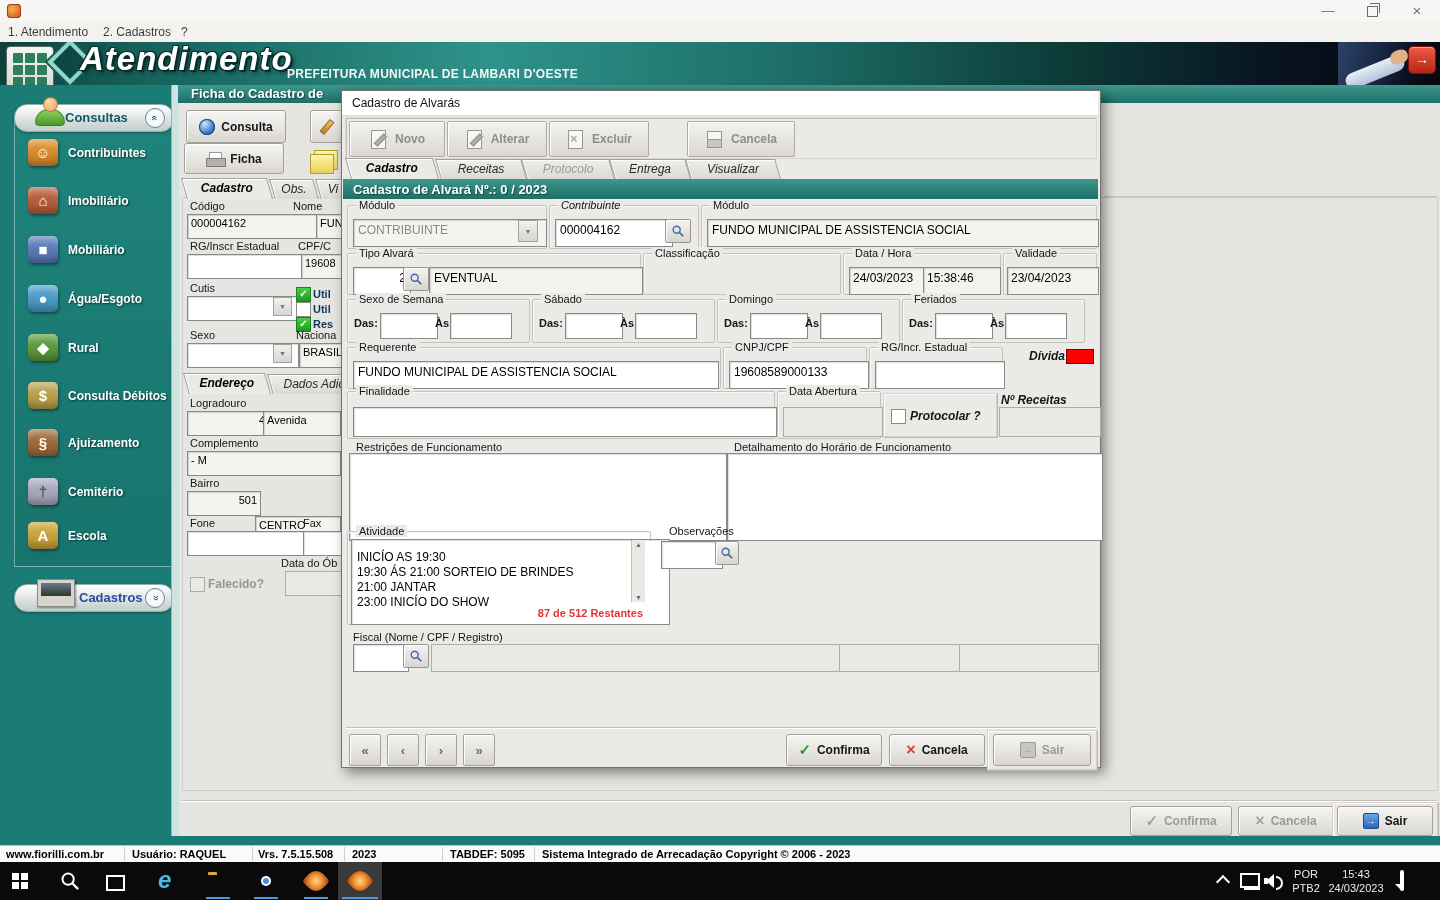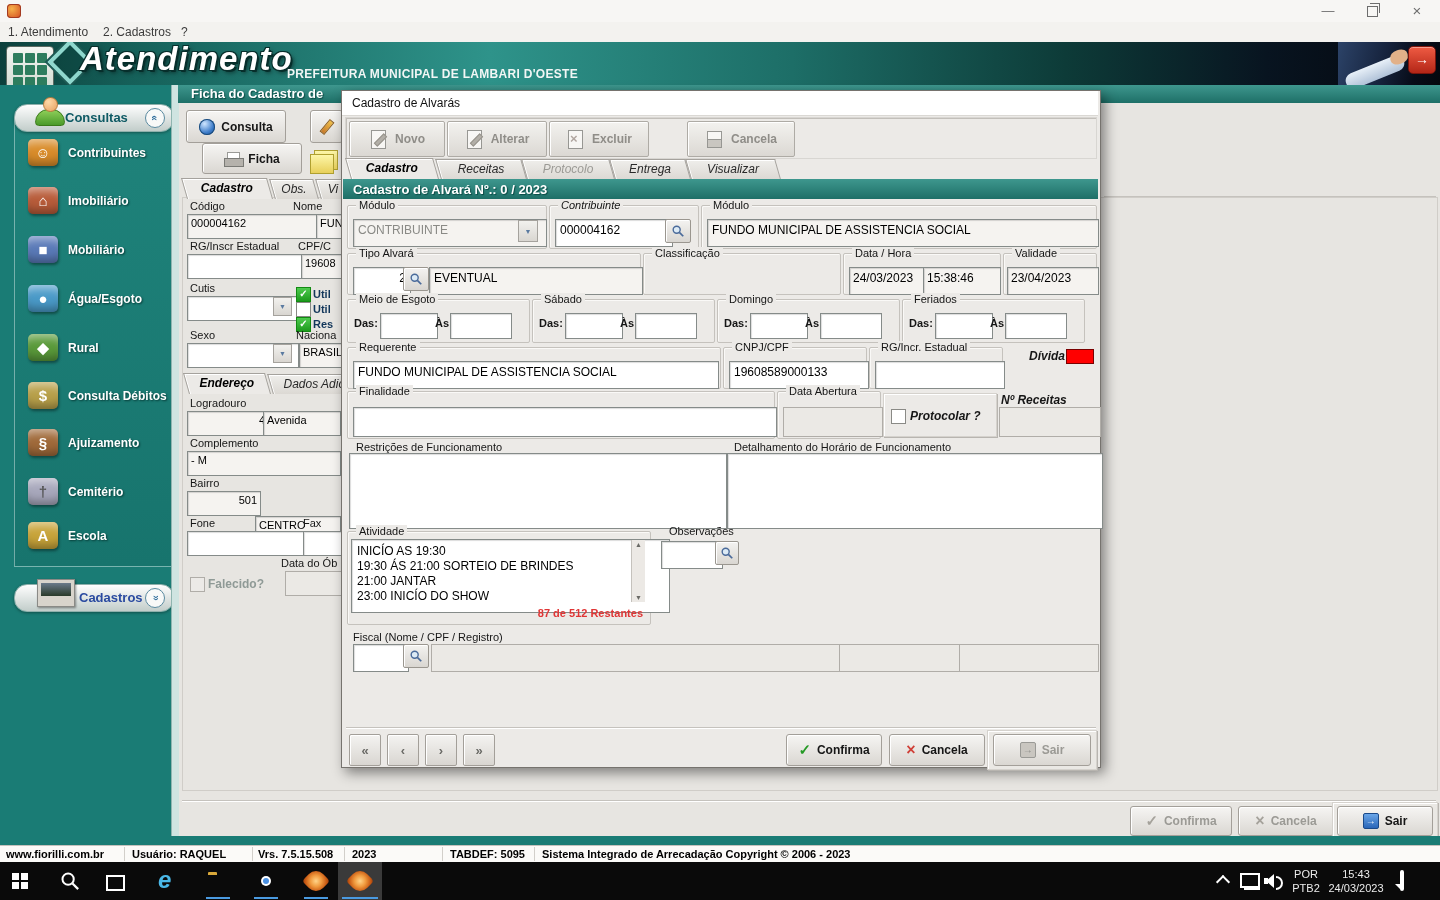--- a/index.html
+++ b/index.html
@@ -59,21 +59,21 @@
   .glabel{position:absolute;top:-7px;left:8px;background:#eceae7;padding:0 3px;font-size:11px;color:#141414;white-space:nowrap}
   .glabel.it{font-style:italic}
   .tab{position:absolute;height:19px;background:linear-gradient(#efeeeb,#dcd9d4);border:1px solid #a5a29d;border-bottom:none;transform:skewX(16deg);box-shadow:inset 1px 1px 0 #fff}
   .tab>span{display:block;transform:skewX(-16deg);font-size:12px;font-style:italic;color:#2a2a2a;text-align:center;line-height:18px;white-space:nowrap}
   .tab.active{background:#eceae7;height:20px}
   .tab.active>span{font-weight:bold;color:#000}
   .tab.off>span{color:#9b9a95}
   .cb{position:absolute;width:13px;height:13px;border:1px solid #8a8a86;background:#fff;font-size:10px;font-weight:bold;color:#fff;text-align:center;line-height:12px}
   .cb.on{background:linear-gradient(#4ecb4e,#1d9a1d);border-color:#128a12}
   .cb.dis{background:#eceae7;border-color:#b0ada8}
-  .ta{position:absolute;background:#fff;border:1px solid #858b89;box-shadow:inset 1px 1px 1px rgba(0,0,0,.14);font-size:12px;line-height:15px;color:#000;padding:4px 5px;white-space:pre-line;overflow:hidden}
+  .ta{position:absolute;background:#fff;border:1px solid #858b89;box-shadow:inset 1px 1px 1px rgba(0,0,0,.14);font-size:12px;line-height:15px;color:#000;padding:10px 5px;white-space:pre-line;overflow:hidden}
   .tealstrip{background:linear-gradient(#3e978e,#1e6f67)}
   
   .ficha-title{position:absolute;left:13px;top:1px;font-size:13px;font-weight:bold;color:#fff;text-shadow:1px 1px 1px #0a4a44;white-space:nowrap}
   .globe{width:16px;height:16px;border-radius:50%;background:radial-gradient(circle at 35% 30%,#cfe6ff,#3a7ac8 60%,#1a4a88);box-shadow:inset 0 0 0 1px #1a4a7a}
   .prn{position:relative;width:18px;height:14px}
   .prn .b{position:absolute;left:0;top:6px;width:18px;height:7px;background:#b5b2ac;border:1px solid #7a7a76}
   .prn .p{position:absolute;left:3px;top:0;width:11px;height:7px;background:#fff;border:1px solid #9a9a96}
   .pencil{position:absolute;width:4px;height:14px;background:linear-gradient(#f0c04a,#c87a2a);border:1px solid #8a5a1a;transform:rotate(40deg)}
   .notes i{position:absolute;width:22px;height:18px;background:linear-gradient(#fdf6a8,#e8d05a);border:1px solid #b0a030}
   .blue-label{font-weight:bold;color:#12365a}
@@ -229,21 +229,21 @@
 <div class="abs tealstrip" style="left:178px;top:85px;width:1262px;height:18px">
   <span class="ficha-title">Ficha do Cadastro de</span>
 </div>
 <div class="abs" style="left:1104px;top:196px;width:332px;height:1px;background:#c5c2bd"></div>
 <div class="abs" style="left:182px;top:197px;width:1254px;height:592px;border:1px solid #d0cdc8"></div>
 
 <div class="btn" style="left:186px;top:110px;width:98px;height:31px">
   <span class="globe"></span>
   <span>Consulta</span>
 </div>
-<div class="btn" style="left:202px;top:143px;width:98px;height:29px">
+<div class="btn" style="left:184px;top:143px;width:98px;height:29px">
   <span class="prn">
       <span class="p"></span>
       <span class="b"></span>
     </span>
   <span>Ficha</span>
 </div>
 <div class="btn" style="left:310px;top:110px;width:31px;height:31px">
   <span class="pencil"></span>
 </div>
 <div class="abs notes" style="left:310px;top:146px;width:28px;height:26px">
@@ -416,21 +416,21 @@
     <span class="glabel">Data / Hora</span>
   </div>
   <div class="inp ro" style="left:507px;top:176px;width:70px;height:22px;padding:2px 3px">24/03/2023</div>
   <div class="inp ro" style="left:581px;top:176px;width:70px;height:22px;padding:2px 3px">15:38:46</div>
   <div class="grp" style="left:661px;top:162px;width:92px;height:40px">
     <span class="glabel">Validade</span>
   </div>
   <div class="inp ro" style="left:665px;top:176px;width:84px;height:22px;padding:2px 3px">23/04/2023</div>
 
   <div class="grp" style="left:5px;top:208px;width:181px;height:42px">
-    <span class="glabel">Meio de Esgoto</span>
+    <span class="glabel">Sexo de Semana</span>
   </div>
   <span class="lbl" style="left:12px;top:226px;font-weight:bold">Das:</span>
   <div class="inp" style="left:38px;top:222px;width:48px;height:20px"></div>
   <span class="lbl" style="left:93px;top:226px;font-weight:bold">Às</span>
   <div class="inp" style="left:108px;top:222px;width:52px;height:20px"></div>
 
   <div class="grp" style="left:190px;top:208px;width:181px;height:42px">
     <span class="glabel">Sábado</span>
   </div>
   <span class="lbl" style="left:197px;top:226px;font-weight:bold">Das:</span>

